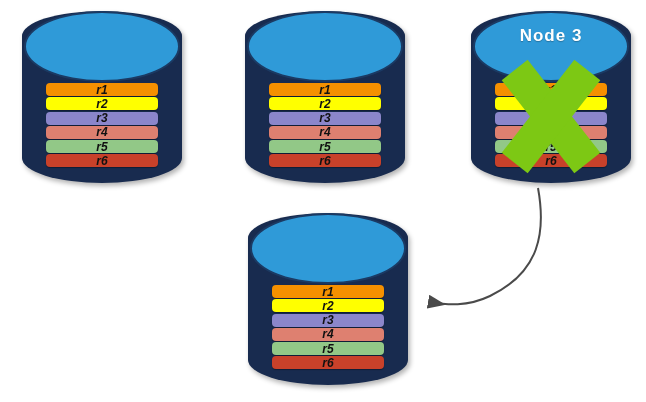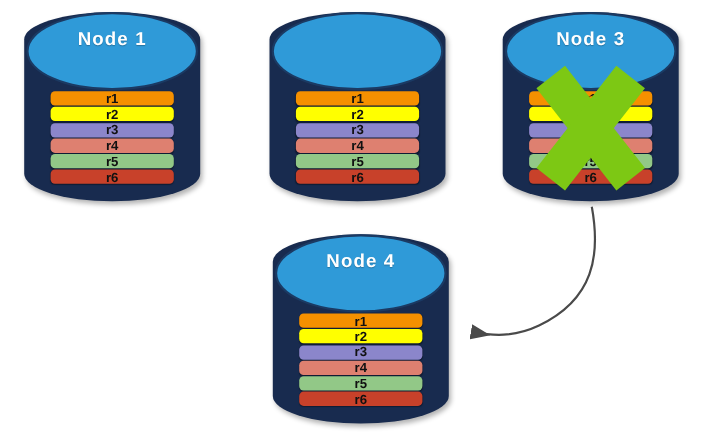--- a/index.html
+++ b/index.html
@@ -72,20 +72,21 @@
     justify-content: space-between;
   }
   .row {
     height: 13px;
     border-radius: 4px;
     position: relative;
     display: flex;
     align-items: center;
     justify-content: center;
     box-shadow: 0 1px 1px rgba(0,0,0,0.35);
+    font-style: italic;
   }
   .row-label {
     font-size: 12px;
     font-weight: bold;
     color: #111111;
     line-height: 1;
   }
 
   
   .cross {
@@ -115,21 +116,20 @@
   }
 </style>
 </head>
 <body style="background: rgb(255, 255, 255);">
 
 <div id="canvas">
 
   <div class="node" id="node-1" style="left:22px; top:11px; width:160px; height:172px;">
     <div class="node-body" style="background: rgb(24, 43, 79);"></div>
     <div class="node-top" style="background: rgb(47, 154, 216);"></div>
-    <div class="node-title" style="color: rgb(255, 255, 255);">Node  1</div>
     <div class="rows">
       <div class="row" style="background: rgb(245, 144, 0);">
         <span class="row-label">r1</span>
       </div>
       <div class="row" style="background: rgb(255, 255, 0);">
         <span class="row-label">r2</span>
       </div>
       <div class="row" style="background: rgb(139, 134, 203);">
         <span class="row-label">r3</span>
       </div>
@@ -163,21 +163,21 @@
       </div>
       <div class="row" style="background: rgb(146, 200, 135);">
         <span class="row-label">r5</span>
       </div>
       <div class="row" style="background: rgb(200, 65, 42);">
         <span class="row-label">r6</span>
       </div>
     </div>
   </div>
 
-  <div class="node" id="node-3" style="left:457px; top:11px; width:160px; height:172px;">
+  <div class="node" id="node-3" style="left:471px; top:11px; width:160px; height:172px;">
     <div class="node-body" style="background: rgb(24, 43, 79);"></div>
     <div class="node-top" style="background: rgb(47, 154, 216);"></div>
     <div class="node-title" style="color: rgb(255, 255, 255);">Node  3</div>
     <div class="rows">
       <div class="row" style="background: rgb(245, 144, 0);">
         <span class="row-label">r1</span>
       </div>
       <div class="row" style="background: rgb(255, 255, 0);">
         <span class="row-label">r2</span>
       </div>
@@ -197,21 +197,20 @@
 
     <div class="cross" style="left:23px; top:34px; width:114px; height:142px;">
       <div class="cross-bar a" style="background: rgb(125, 200, 20);"></div>
       <div class="cross-bar b" style="background: rgb(125, 200, 20);"></div>
     </div>
   </div>
 
   <div class="node" id="node-4" style="left:248px; top:213px; width:160px; height:172px;">
     <div class="node-body" style="background: rgb(24, 43, 79);"></div>
     <div class="node-top" style="background: rgb(47, 154, 216);"></div>
-    <div class="node-title" style="color: rgb(255, 255, 255);">Node  4</div>
     <div class="rows">
       <div class="row" style="background: rgb(245, 144, 0);">
         <span class="row-label">r1</span>
       </div>
       <div class="row" style="background: rgb(255, 255, 0);">
         <span class="row-label">r2</span>
       </div>
       <div class="row" style="background: rgb(139, 134, 203);">
         <span class="row-label">r3</span>
       </div>

